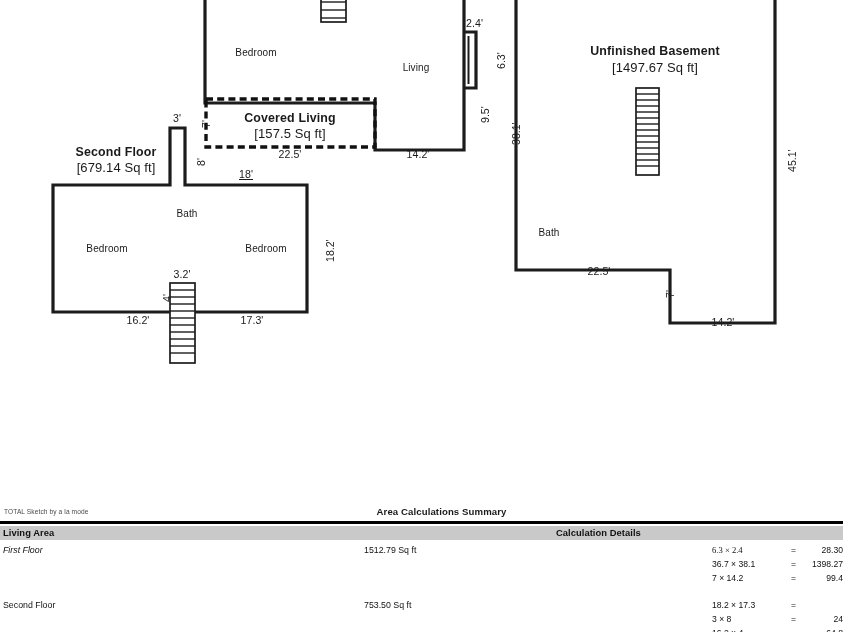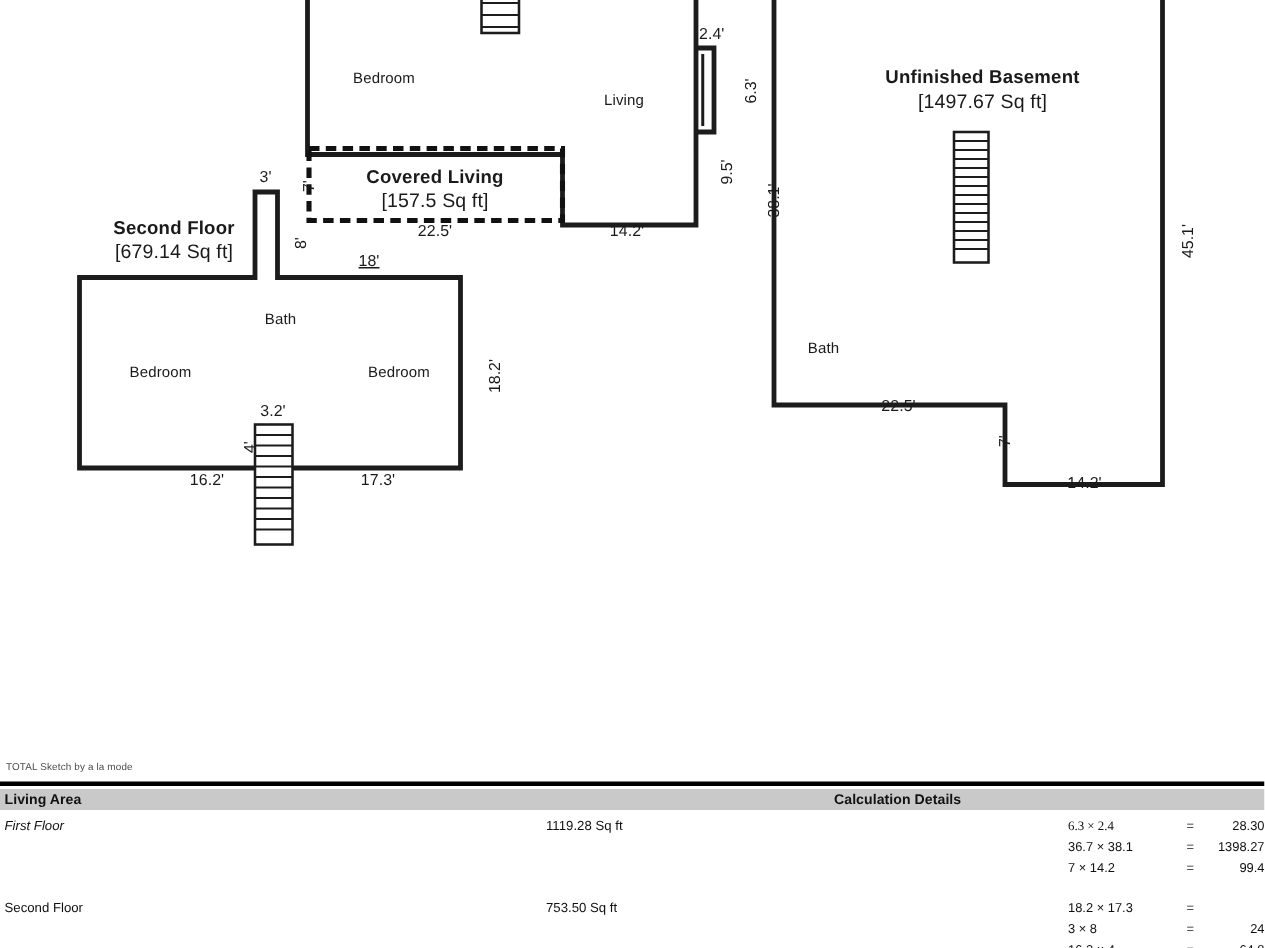--- a/index.html
+++ b/index.html
@@ -294,31 +294,32 @@
 
   <div class="lbl dim-v" style="left:787px; top:172px;">45.1'</div>
 
   <div class="lbl dim-v" style="left:665px; top:298px;">7'</div>
 </div>
 
 <div id="summary">
 
   <div class="watermark">TOTAL Sketch by a la mode</div>
 
+  <div class="summary-title">Area Calculations Summary</div>
 
   <div class="rule-thick" style="top:21px;"></div>
 
   <div class="band band-head"></div>
 
   <div class="col-head c1">Living Area</div>
   <div class="col-head c2">Calculation Details</div>
 
   <div class="row">
     <div class="cell-name" style="top:45px;font-style:italic;">First Floor</div>
-    <div class="cell-area" style="top:45px;">1119.28 Sq ft</div>
+    <div class="cell-area" style="top:45px;">1512.79 Sq ft</div>
 
     <div class="calc-expr" style="top:45px;font-family:Liberation Serif, serif;">6.3 × 2.4</div>
     <div class="calc-eq" style="top:45px;">=</div>
     <div class="calc-val" style="top:45px;">28.30</div>
 
     <div class="calc-expr" style="top:59px;">36.7 × 38.1</div>
     <div class="calc-eq" style="top:59px;">=</div>
     <div class="calc-val" style="top:59px;">1398.27</div>
 
     <div class="calc-expr" style="top:73px;">7 × 14.2</div>

